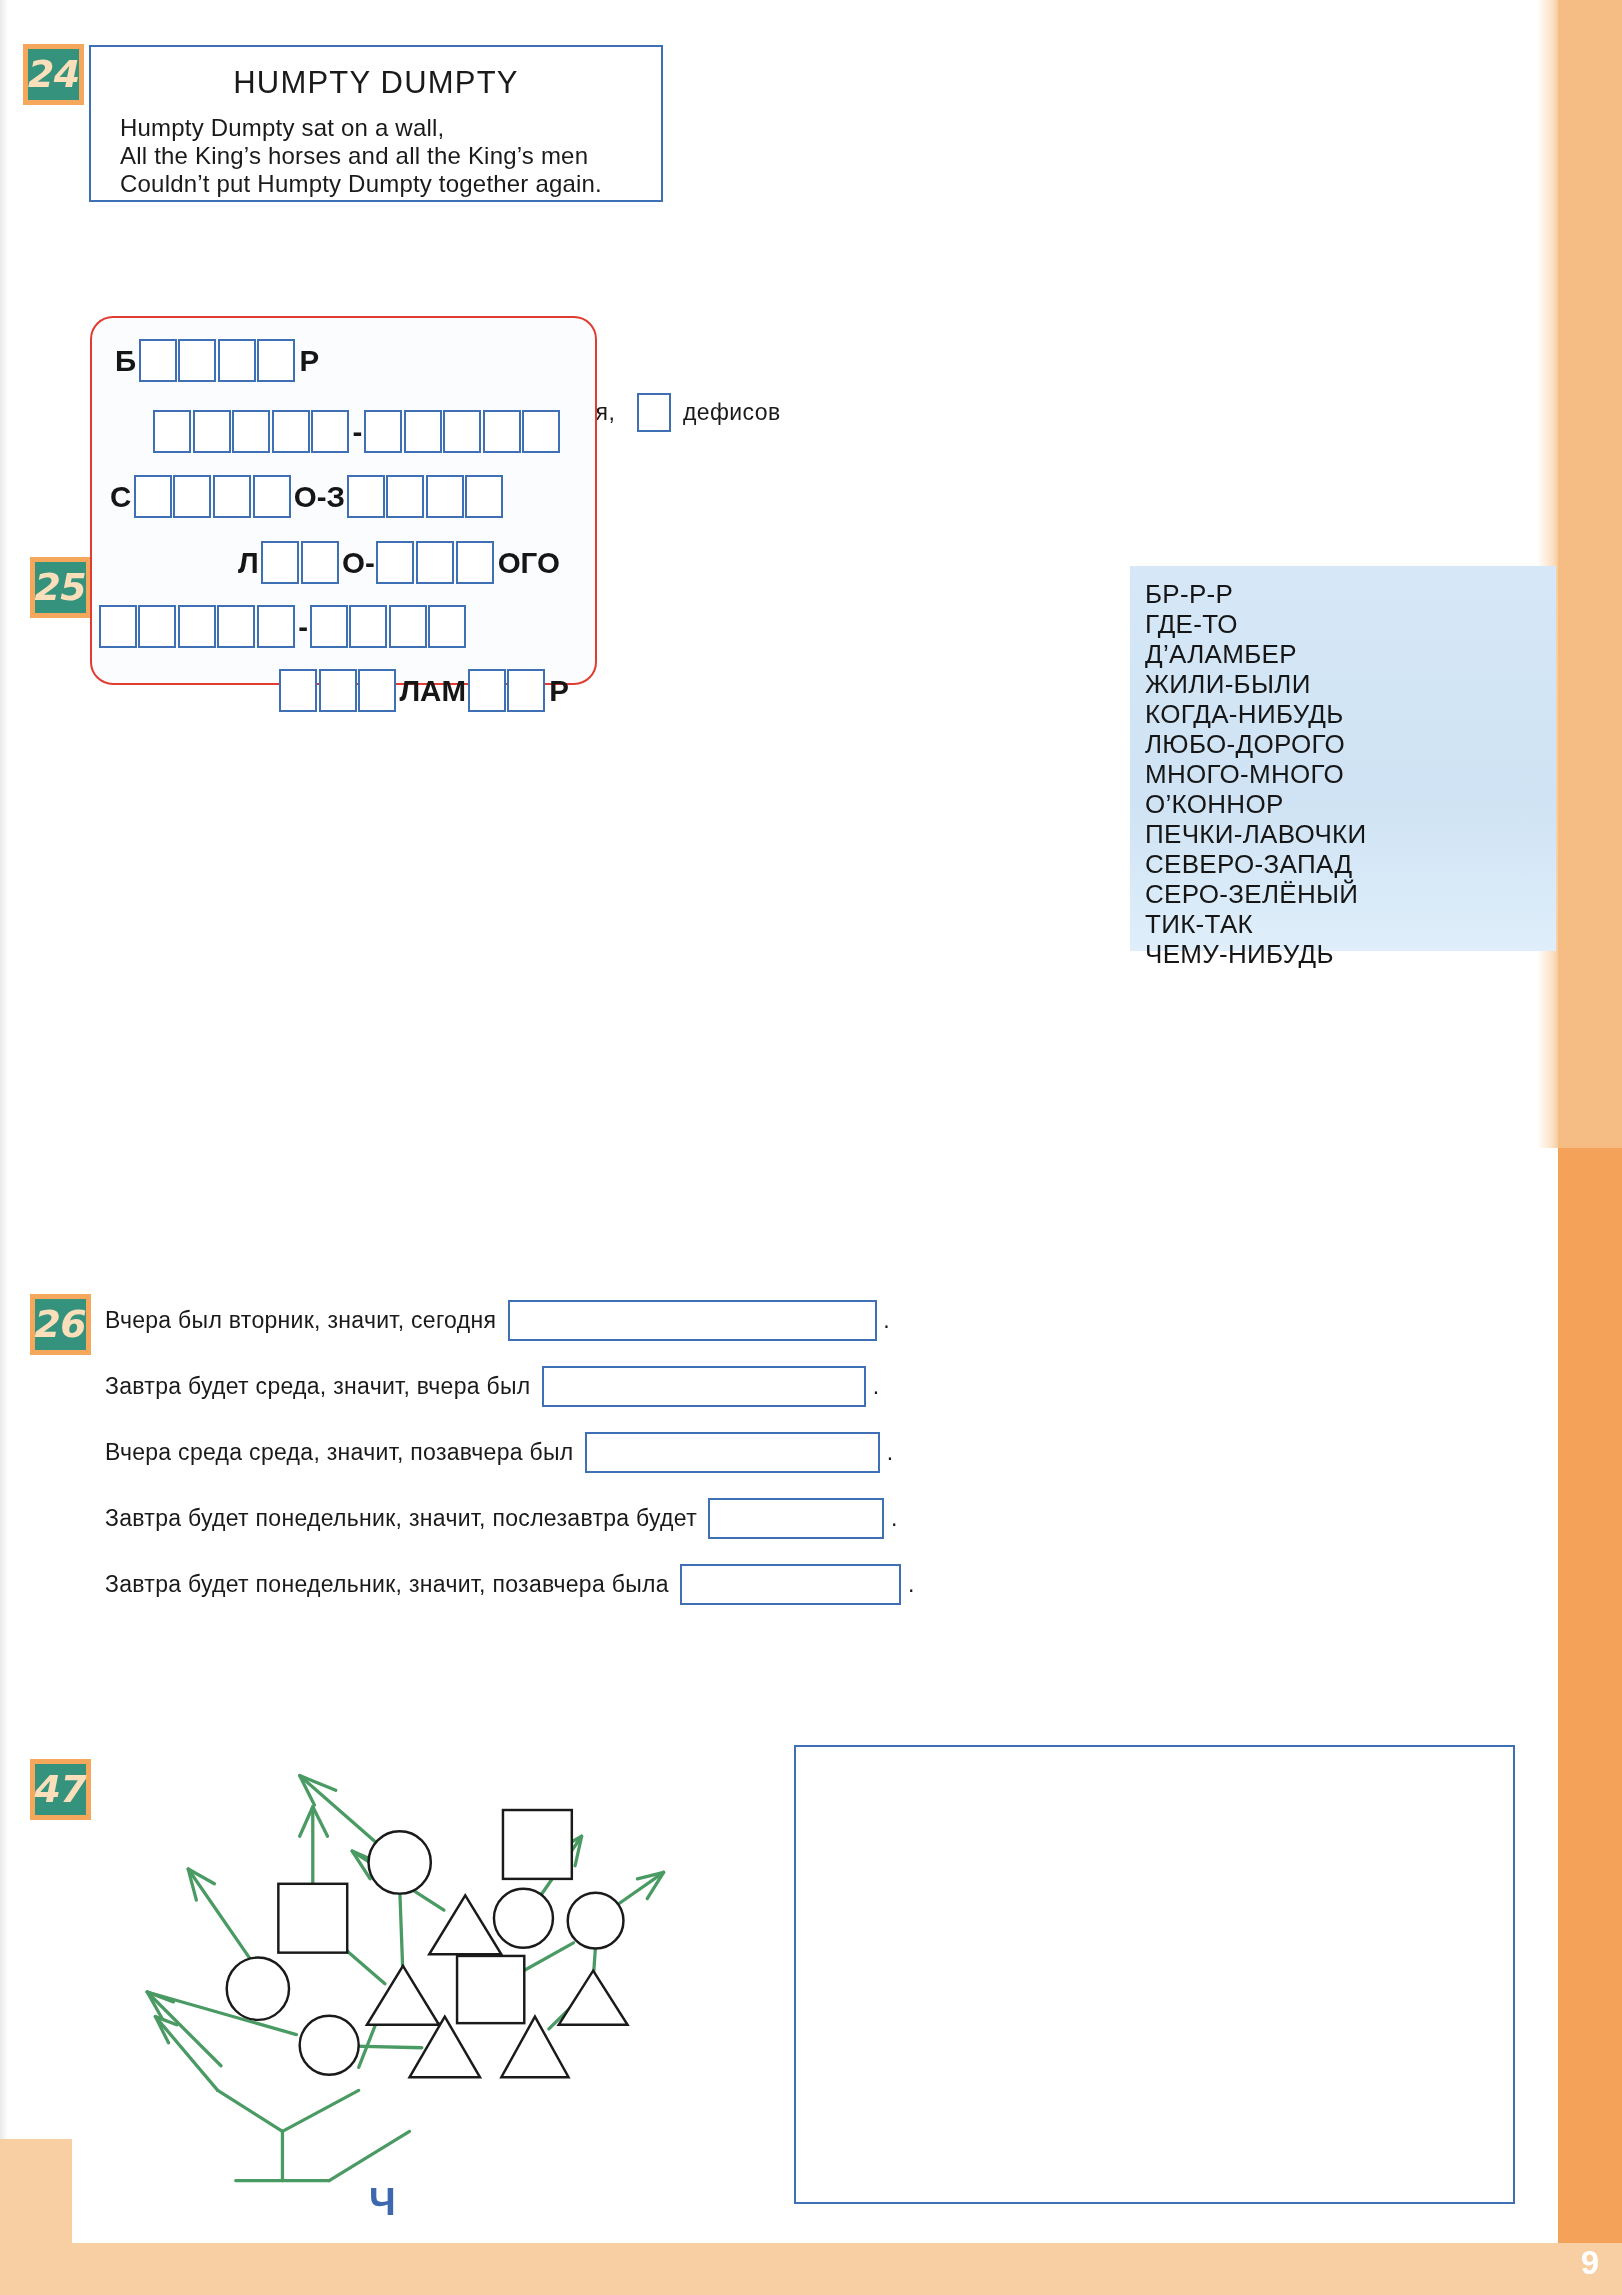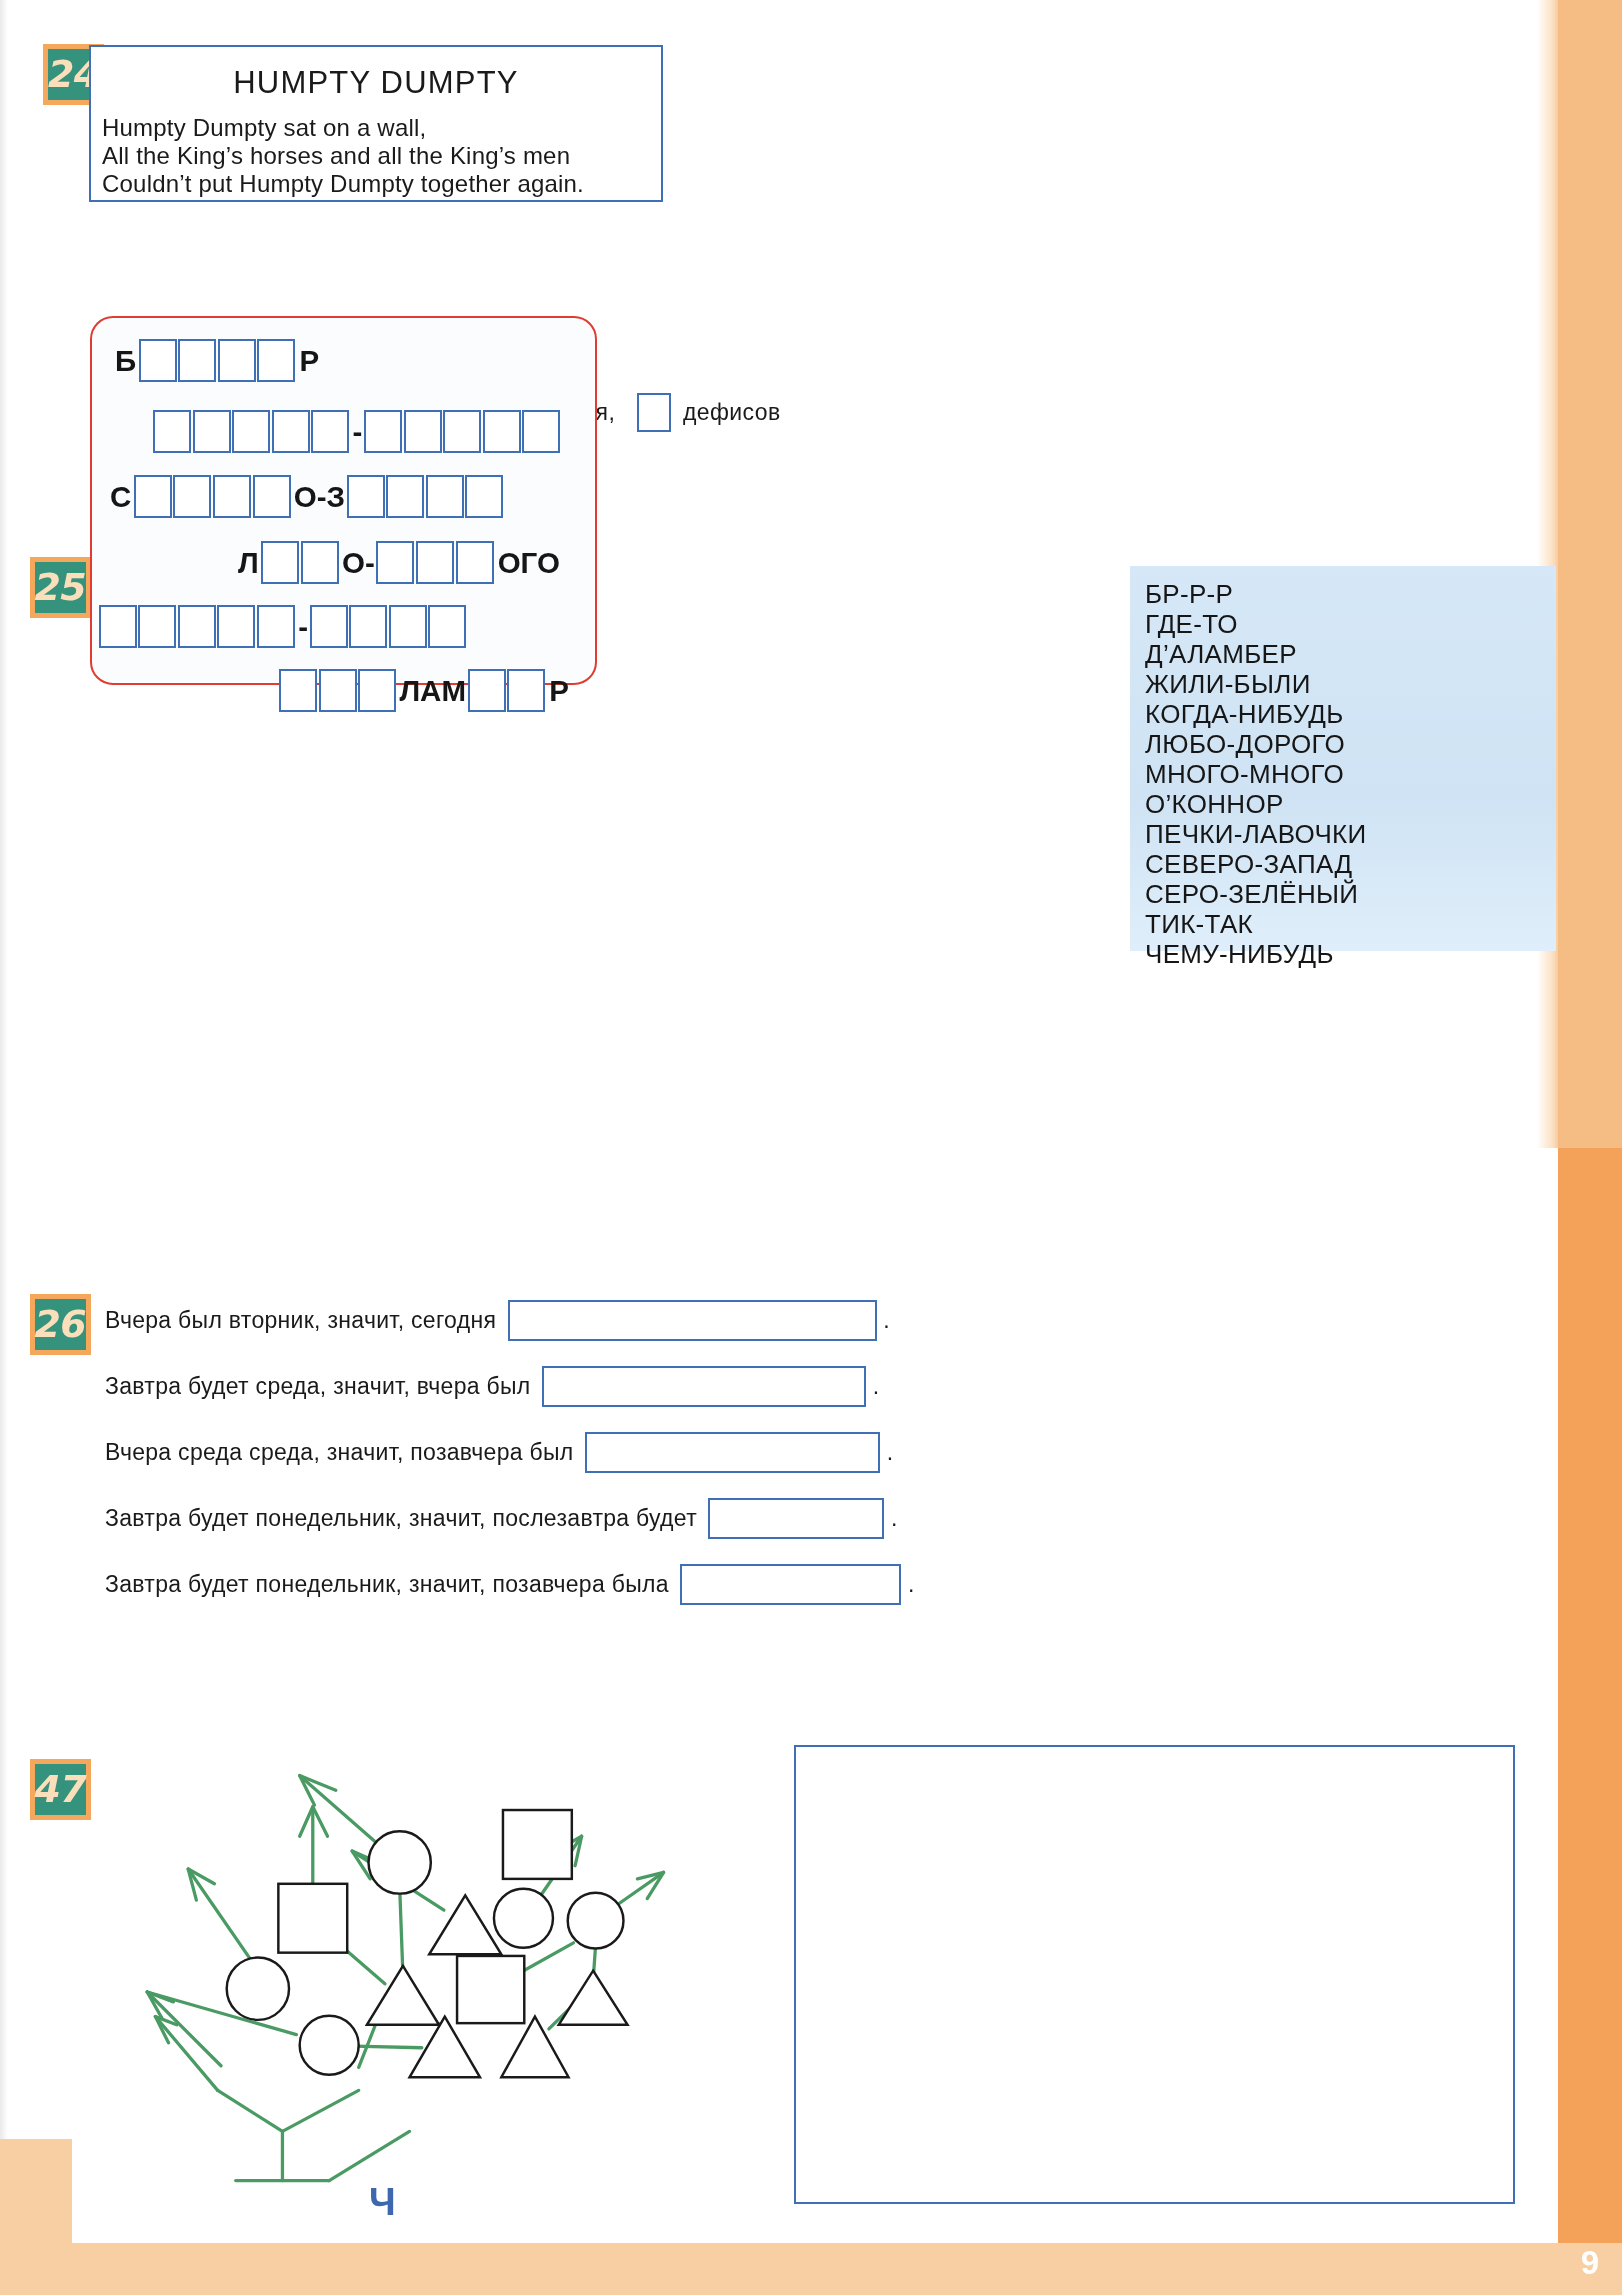--- a/index.html
+++ b/index.html
@@ -96,21 +96,21 @@
     text-align: center;
     font-size: 31px;
     letter-spacing: 1.2px;
     color: #1a1a1a;
     margin-top: 18px;
     font-family: "Liberation Sans", sans-serif;
   }
   .poem-line {
     font-size: 24px;
     color: #1a1a1a;
-    padding-left: 11px;
+    padding-left: 29px;
     line-height: 28px;
     white-space: nowrap;
     letter-spacing: 0.2px;
     font-family: "Liberation Sans", sans-serif;
   }
   #task24-poem-lines { margin-top: 13px; }
 
   #task24-answer {
     position: absolute;
     left: 89px; top: 385px;
@@ -235,21 +235,21 @@
 
 <div id="page">
 
   <div class="edge-left-hair"></div>
   <div class="edge-right-top"></div>
   <div class="edge-right-bottom"></div>
   <div class="edge-bottom"></div>
   <div class="edge-bottom-left-strip"></div>
   <div class="page-number">9</div>
 
-  <div class="badge" style="left:23px; top:44px;margin-left:20px;">24</div>
+  <div class="badge" style="left:23px; top:44px;">24</div>
 
   <div id="task24-poem-box">
     <div id="task24-poem-title">HUMPTY  DUMPTY</div>
     <div id="task24-poem-lines">
       <div class="poem-line">Humpty  Dumpty  sat  on  a  wall,</div>
       <div class="poem-line">All  the  King’s  horses  and  all  the  King’s  men</div>
       <div class="poem-line">Couldn’t  put  Humpty  Dumpty  together  again.</div>
     </div>
   </div>
 

